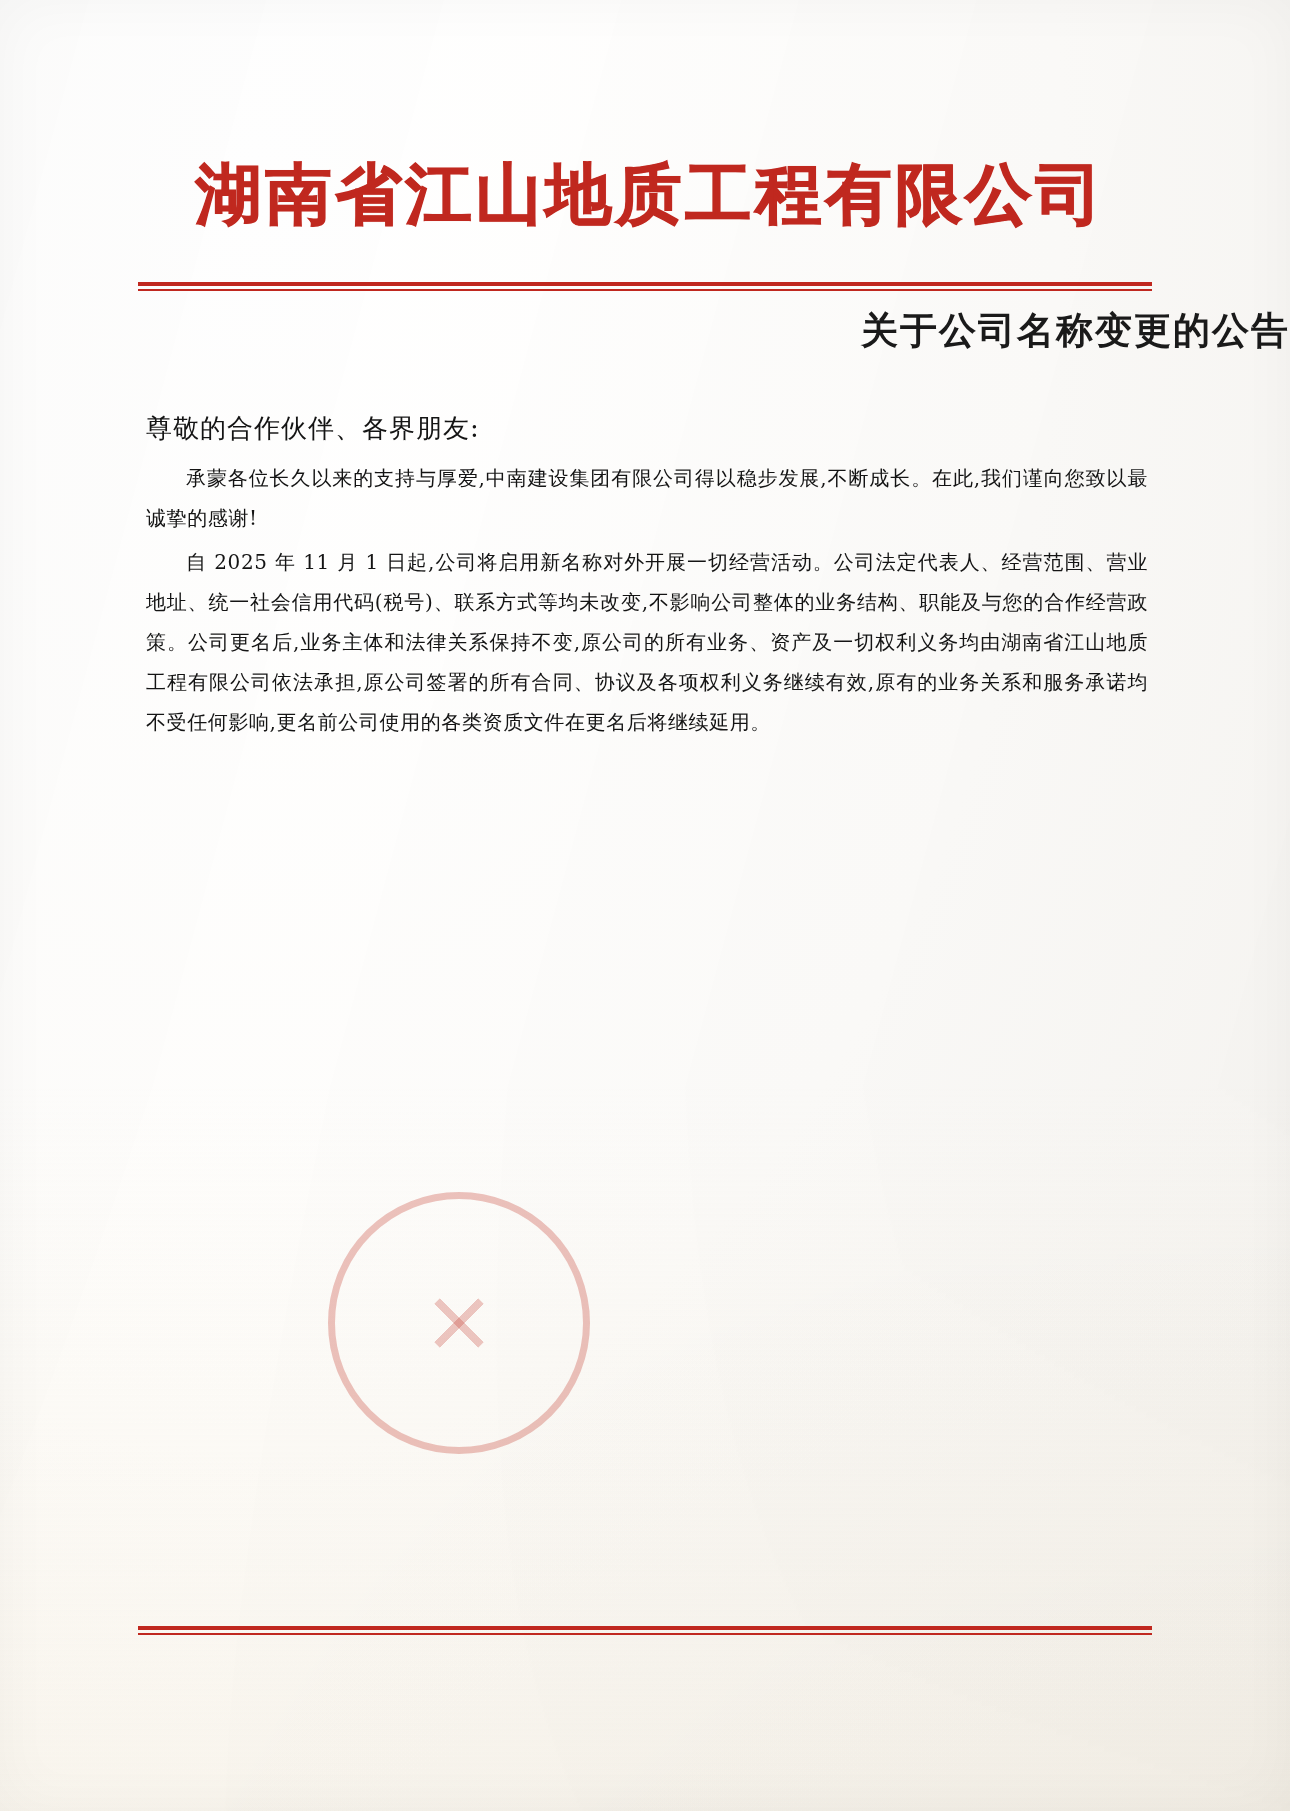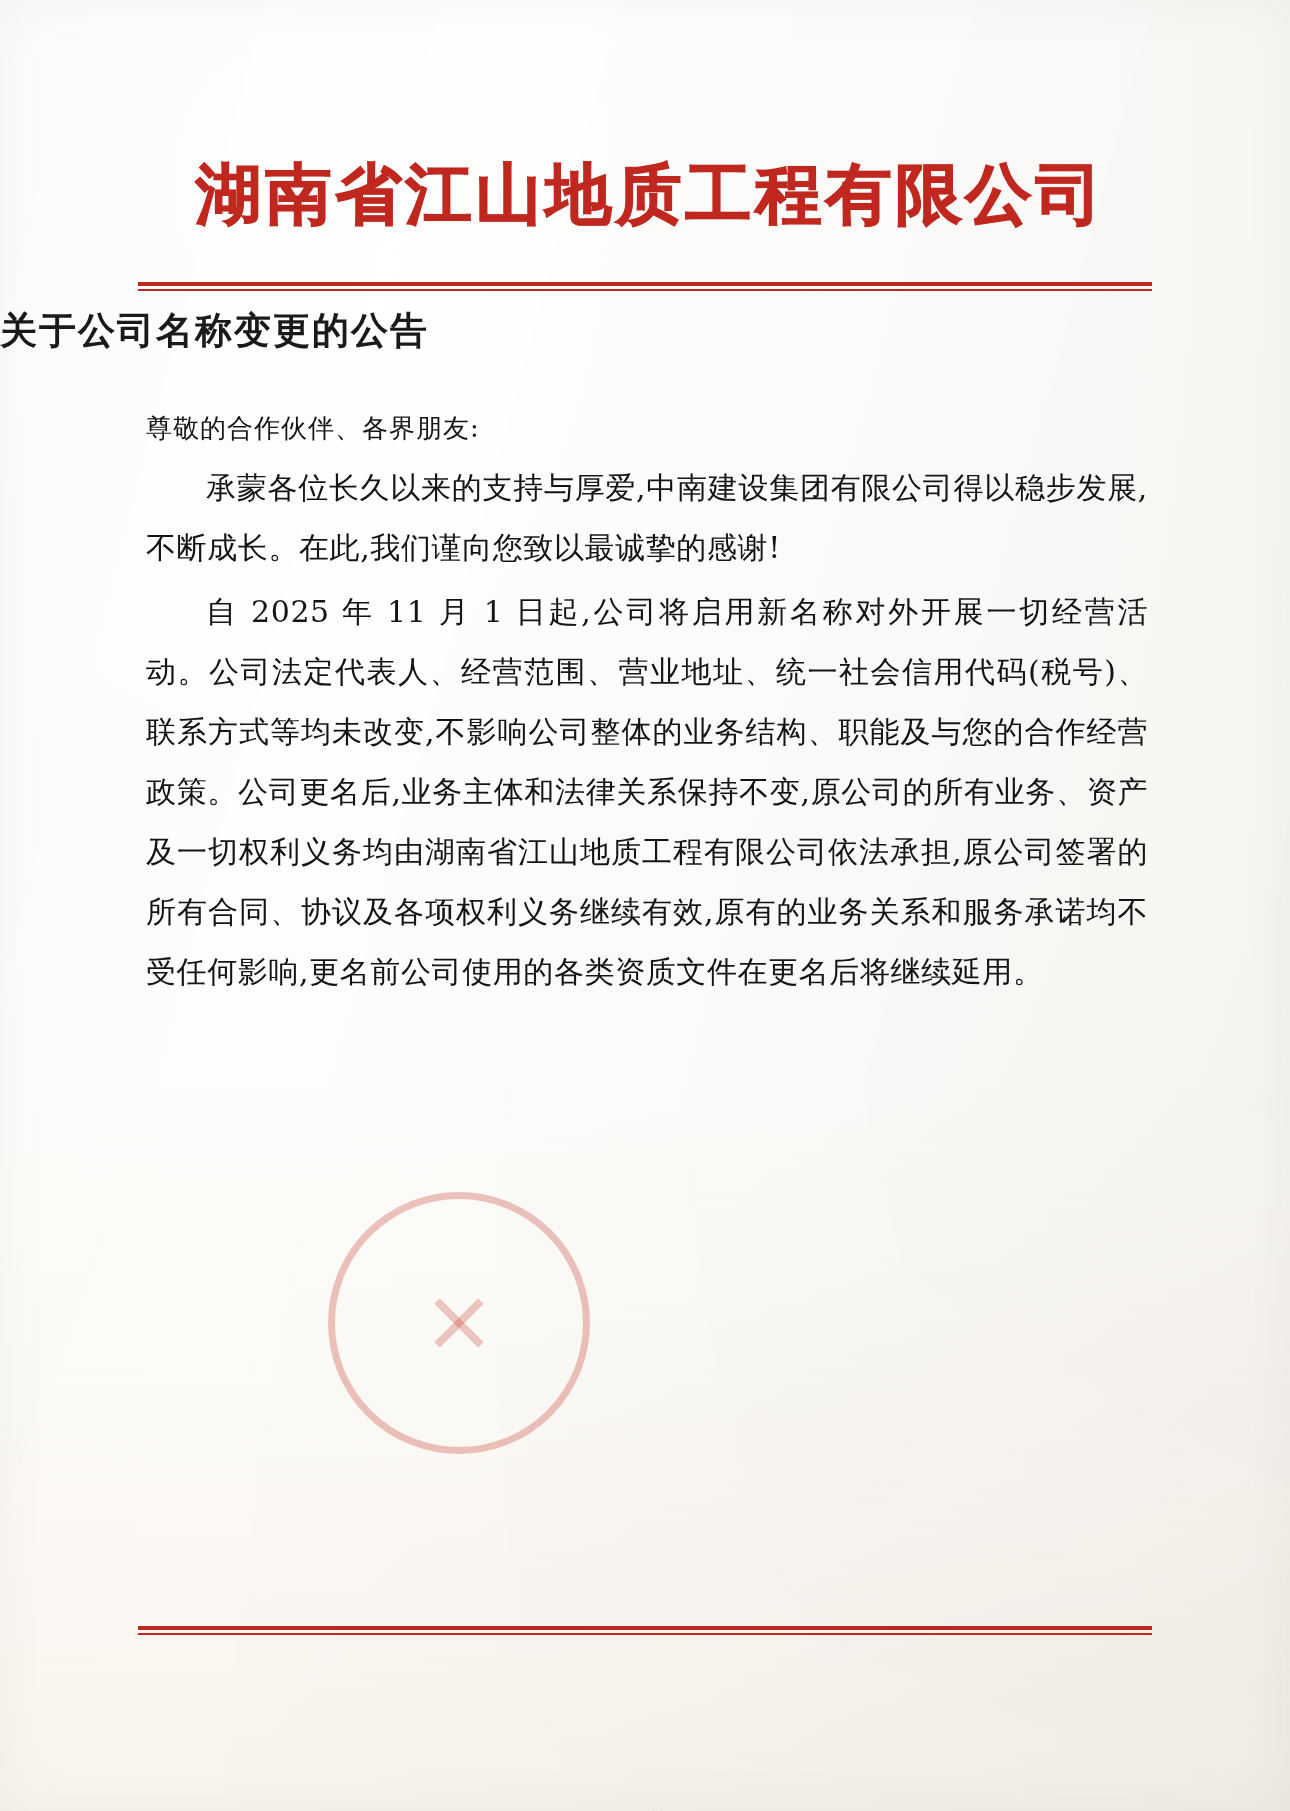--- a/index.html
+++ b/index.html
@@ -99,45 +99,46 @@
     height: 1.6px;
     background: #c0281f;
     width: 100%;
   }
 
   .doc-title {
     position: absolute;
     left: 0;
     right: 0;
     top: 306px;
-    text-align: left;
+    text-align: right;
     font-family: "DejaVu Serif", "Liberation Serif", serif;
     font-weight: 700;
     font-size: 37px;
     letter-spacing: 2px;
     color: #1a1a1a;
+    padding-left: 20px;
   }
 
   .body-block {
     position: absolute;
     left: 146px;
     top: 408px;
     width: 1002px;
   }
 
   .salutation {
     font-size: 26px;
     line-height: 1.55;
     color: #141414;
     letter-spacing: 1px;
     margin-bottom: 10px;
   }
 
   .para {
-    font-size: 30px;
+    font-size: 20px;
     line-height: 2.0;
     color: #141414;
     letter-spacing: 0.6px;
     text-align: justify;
     text-justify: inter-ideograph;
     text-indent: 2em;
     margin: 0 0 4px 0;
   }
 
   

